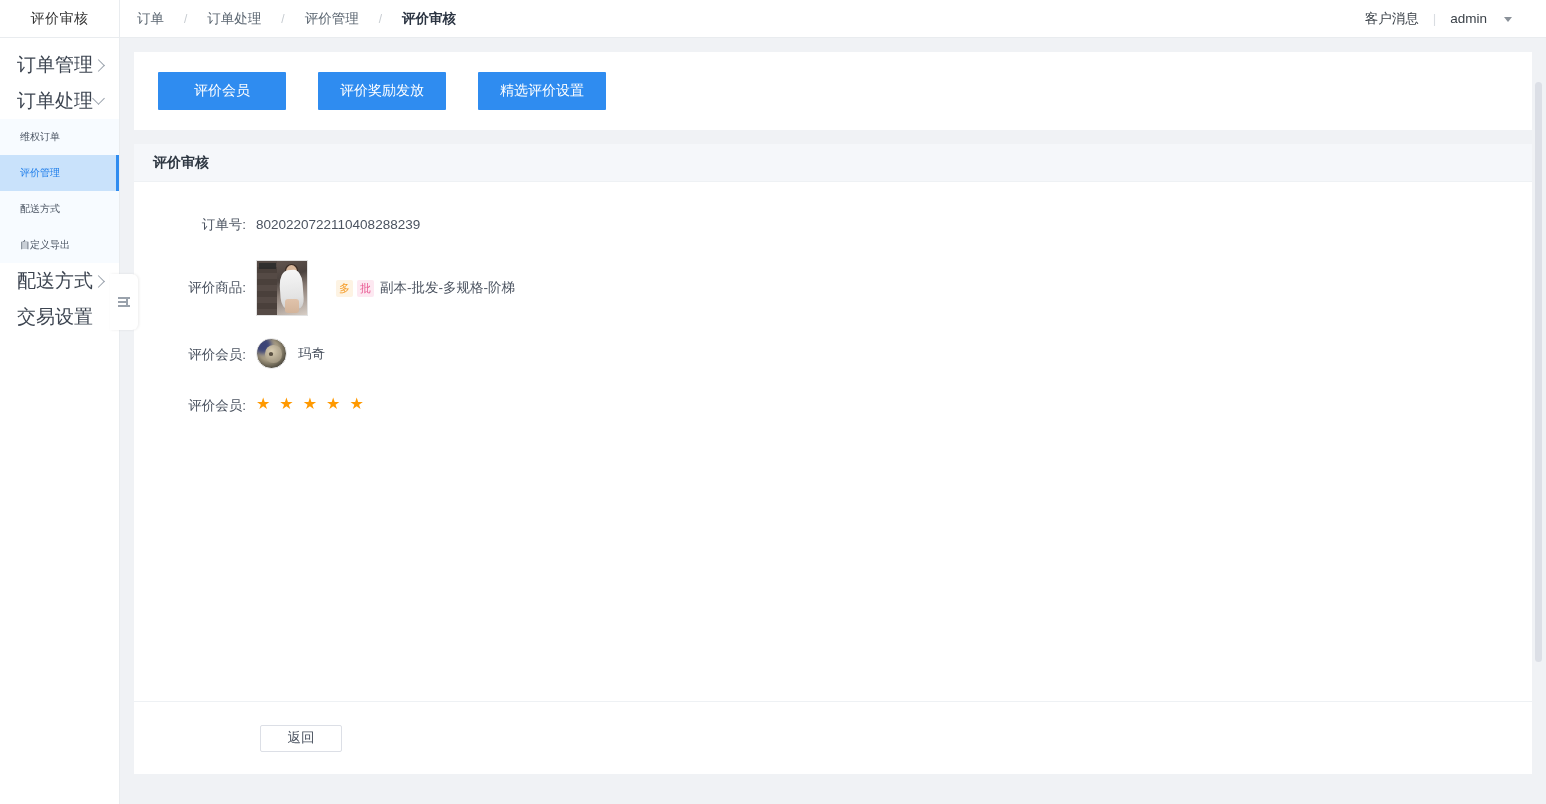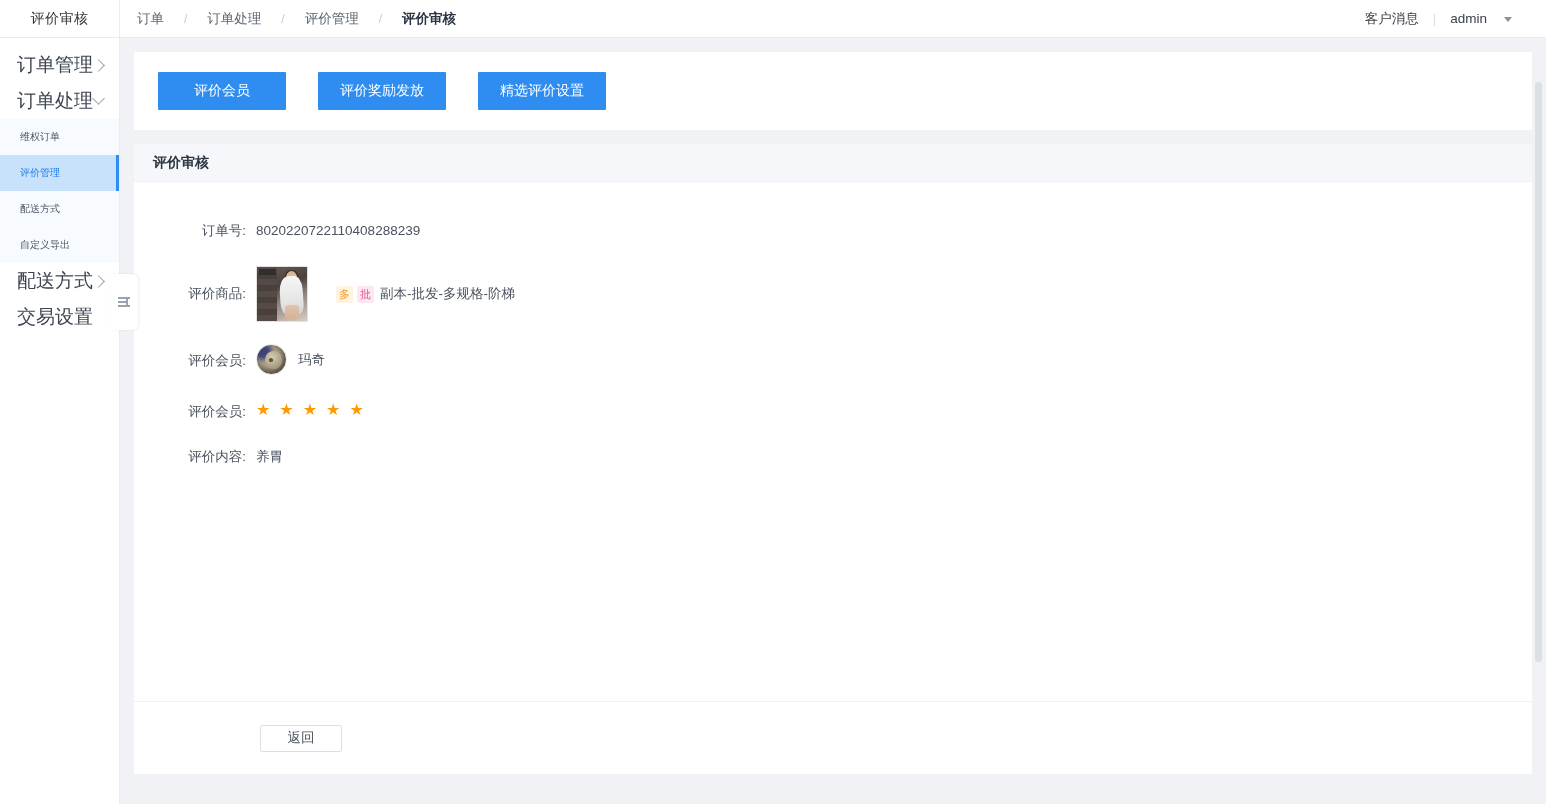--- a/index.html
+++ b/index.html
@@ -189,21 +189,21 @@
     color: #4b5360;
     line-height: 22px;
   }
   .form-value {
     font-size: 13.5px;
     color: #4b5360;
     line-height: 22px;
     display: flex;
     align-items: center;
   }
-  .row-order   { margin-top: 14px; }
+  .row-order   { margin-top: 8px; }
   .row-product { margin-bottom: 22px; }
   .row-product .form-label { line-height: 56px; }
   .row-member  .form-label { line-height: 34px; padding-left: 36px; }
   .row-rating  .form-label { line-height: 20px; }
 
   
   .thumb {
     width: 52px; height: 56px;
     flex: 0 0 52px;
     background: linear-gradient(160deg,#6a5c55 0%,#4b423e 38%,#8d8078 60%,#d8cfc7 100%);
@@ -447,24 +447,20 @@
               <span class="stars">
                   <span class="star">★</span>
                   <span class="star">★</span>
                   <span class="star">★</span>
                   <span class="star">★</span>
                   <span class="star">★</span>
                 </span>
             </div>
           </div>
 
-          <div class="form-row row-content">
-            <div class="form-label">评价内容:</div>
-            <div class="form-value">养胃</div>
-          </div>
 
         </div>
 
         <div class="footer-bar">
           <button class="btn-default">返回</button>
         </div>
       </div>
 
       <div class="scrollbar-track"></div>
       <div class="scrollbar-thumb"></div>

